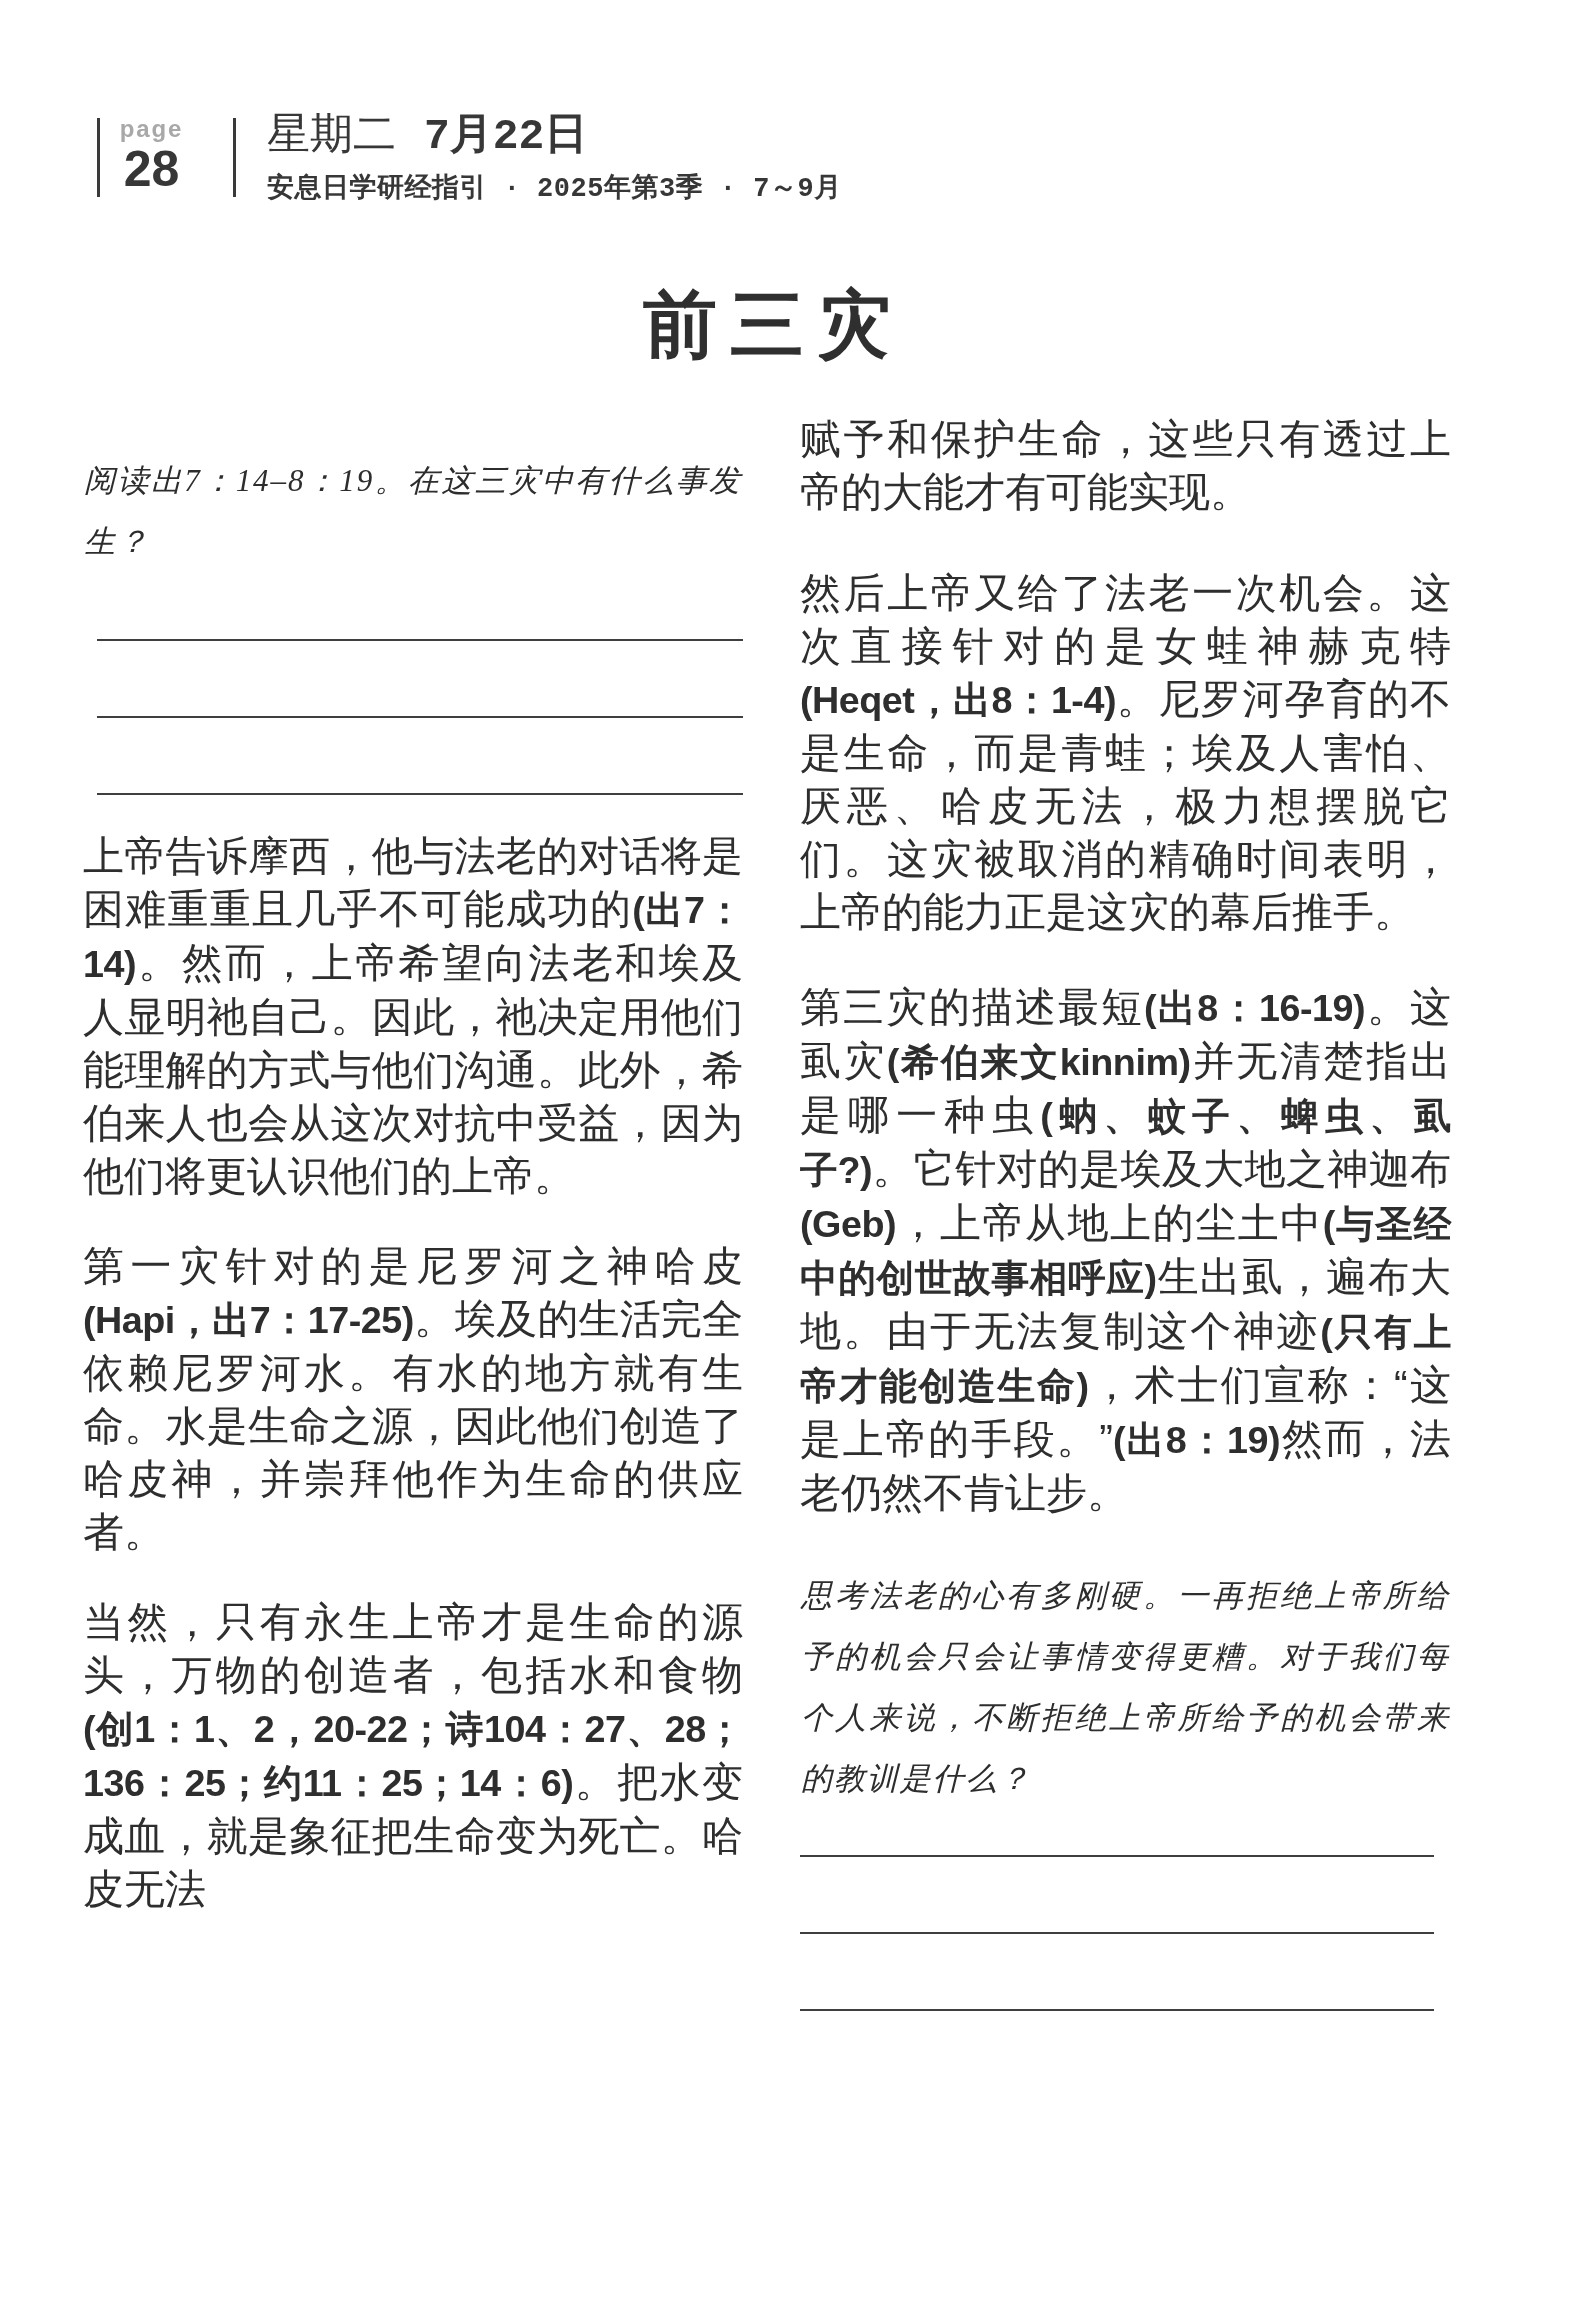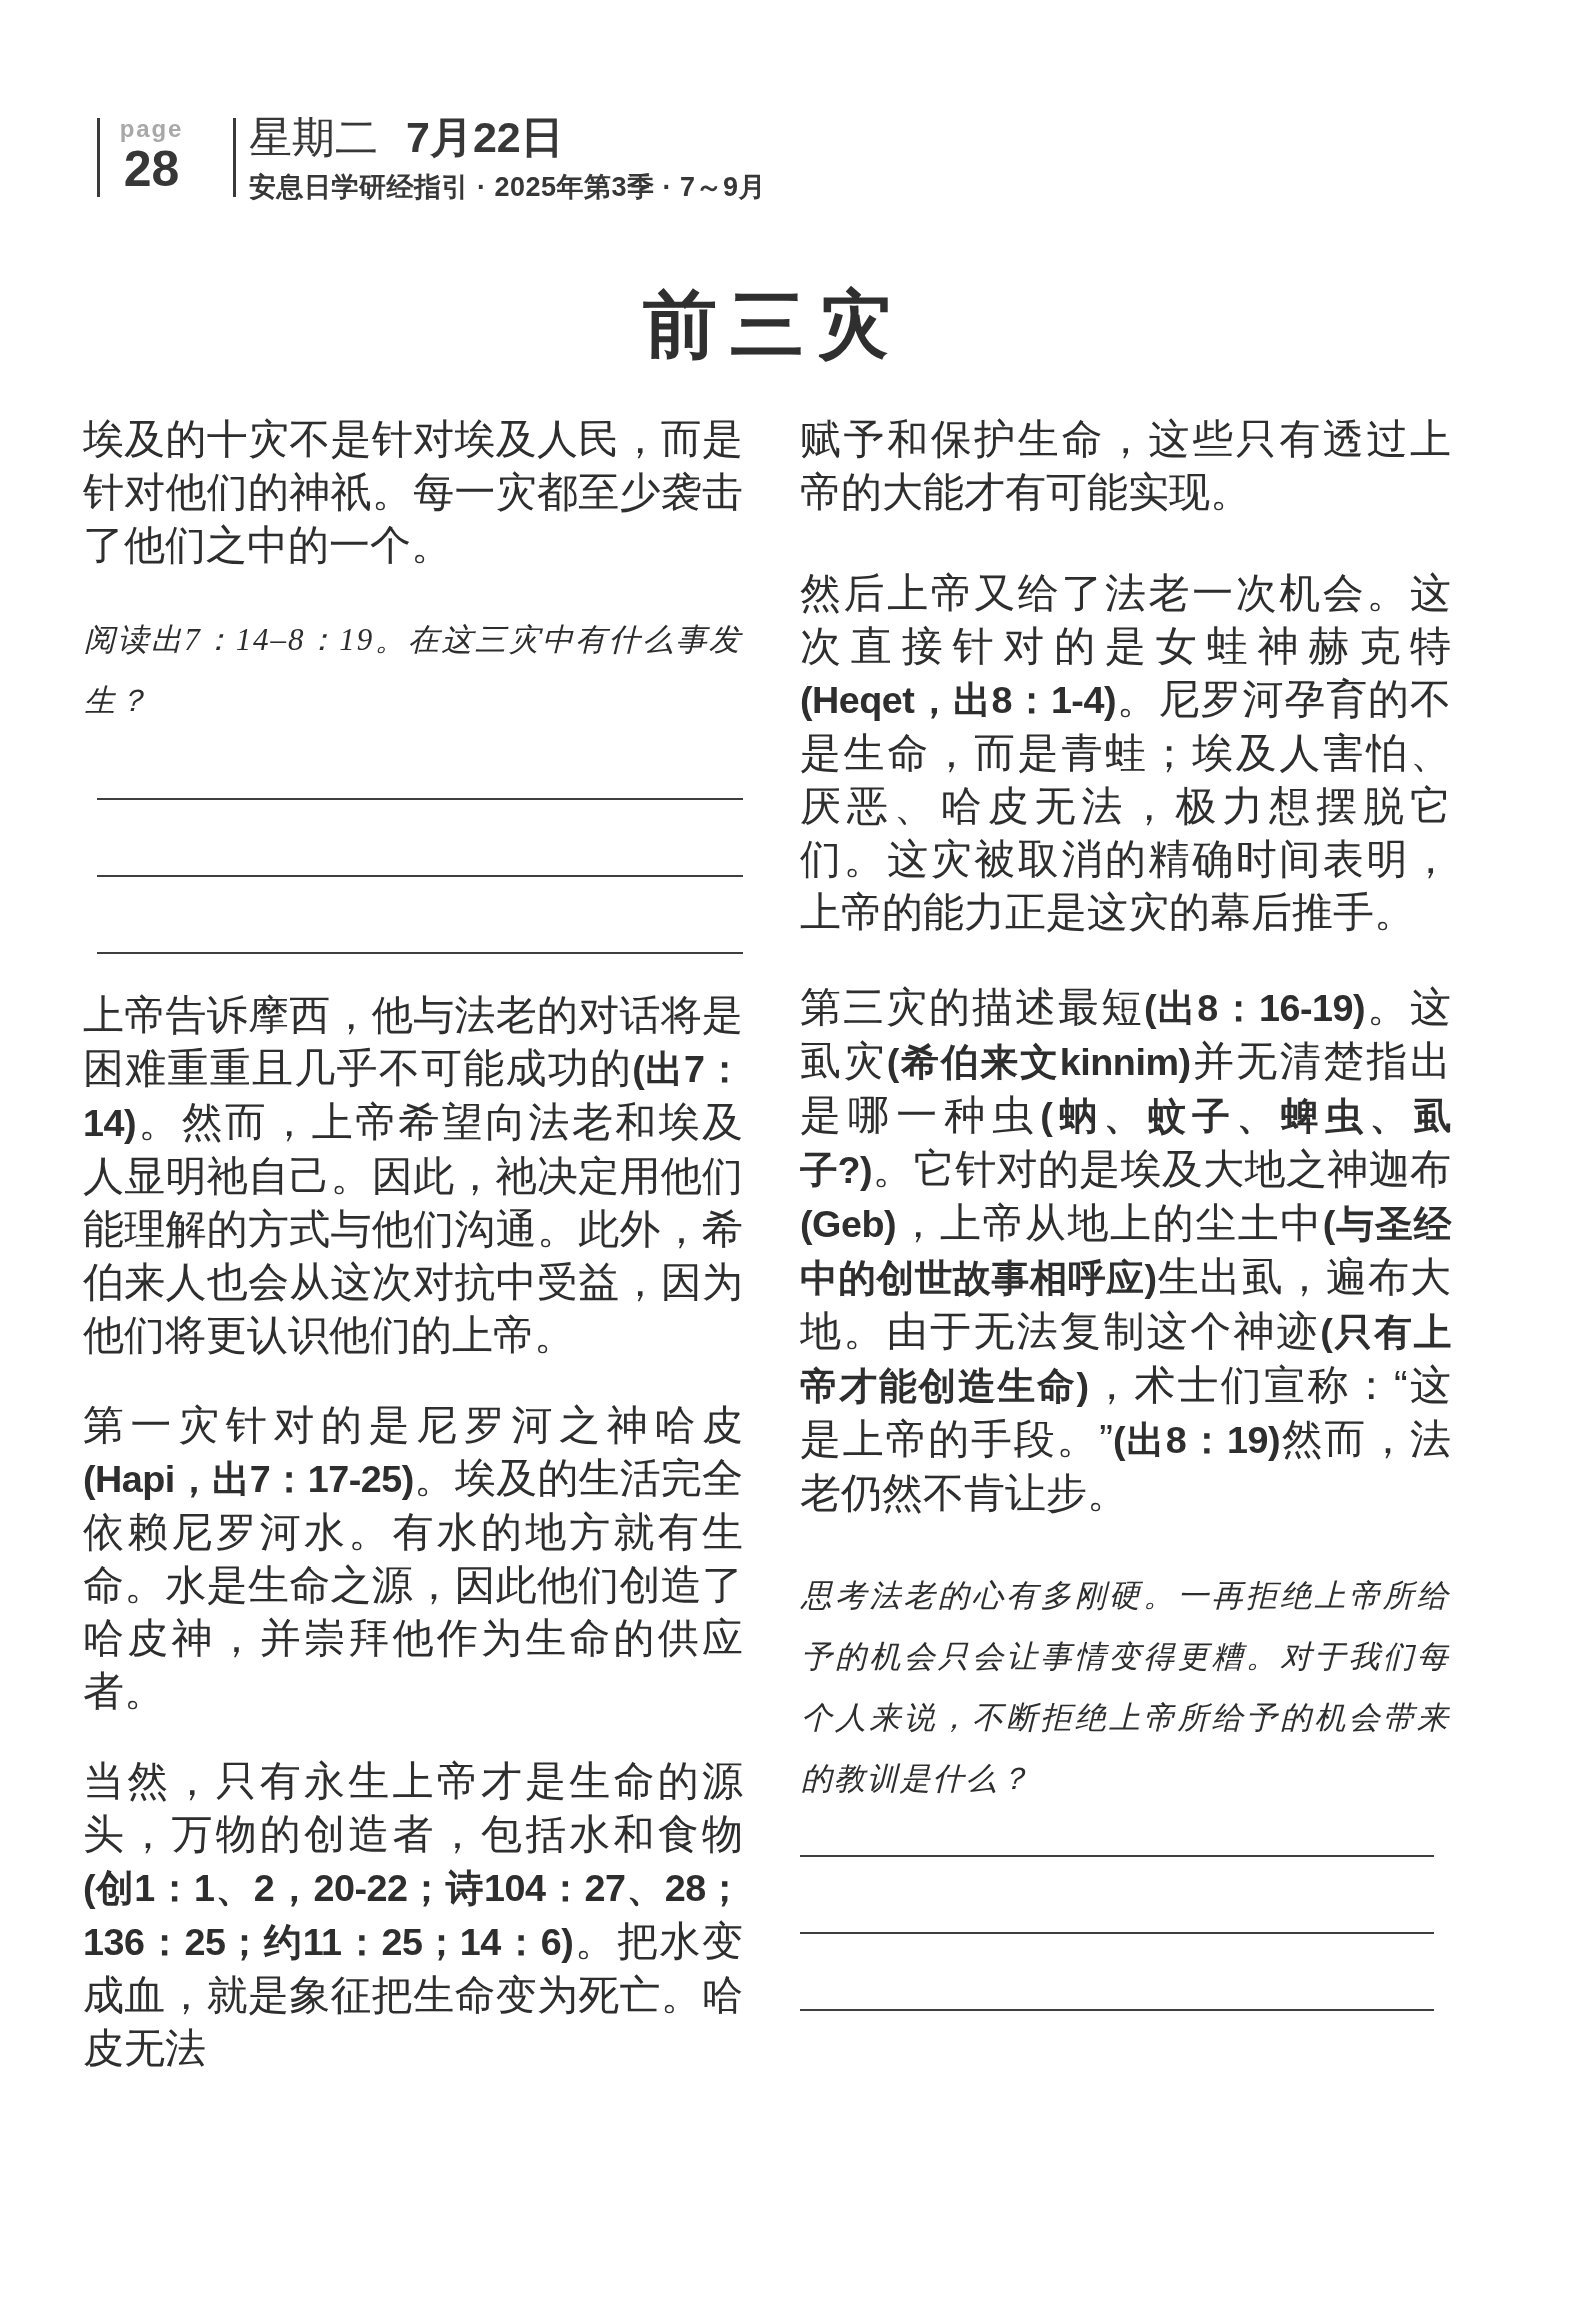--- a/index.html
+++ b/index.html
@@ -11,21 +11,21 @@
     color:#2e2e2e;
     overflow:hidden;
   }
   
   .vbar{position:absolute;top:118px;width:2.8px;height:79px;background:#3a3a3a;}
   .bar1{left:97px;}
   .bar2{left:233px;}
   .pagenum-block{position:absolute;left:105px;top:117px;width:93px;text-align:center;}
   .page-label{font-size:24px;font-weight:700;color:#a8a8a8;letter-spacing:1.9px;line-height:24px;}
   .page-number{font-size:50px;font-weight:700;color:#373737;line-height:52px;margin-top:1.9px;}
-  .header-text{position:absolute;left:249px;top:113px;}
+  .header-text{position:absolute;left:267px;top:113px;font-family:Liberation Mono, monospace;}
   .header-line1{font-size:43px;line-height:48px;color:#373737;white-space:nowrap;}
   .weekday{font-weight:400;}
   .date{font-weight:700;margin-left:28px;}
   .header-line2{font-size:27px;font-weight:700;color:#373737;margin-top:8.3px;letter-spacing:0.5px;white-space:nowrap;}
   
   .title{
     position:absolute;left:83px;top:274px;width:1368px;margin:0;
     text-align:center;
     font-family:"Liberation Serif", serif;
     font-size:74px;line-height:102px;font-weight:700;color:#2f2f2f;
@@ -77,21 +77,20 @@
   <div class="header-text">
     <div class="header-line1">
       <span class="weekday">星期二</span><span class="date">7月22日</span>
     </div>
     <div class="header-line2">安息日学研经指引 · 2025年第3季 · 7～9月</div>
   </div>
 
   <h1 class="title">前三灾</h1>
 
   <section class="col col-left">
-    <p class="body-para"><span>埃及的十灾不是针对埃及人民，而是针对他们的神祇。每一灾都至少袭击了他们之中的一个。</span></p>
     <p class="kai mt-q1"><span>阅读出7：14–8：19。在这三灾中有什么事发生？</span></p>
     <div class="answer-lines al-left">
       <div class="aline"></div>
       <div class="aline"></div>
       <div class="aline"></div>
     </div>
     <p class="body-para mt-p2l"><span>上帝告诉摩西，他与法老的对话将是困难重重且几乎不可能成功的</span><span class="ref">(出7：14)</span><span>。然而，上帝希望向法老和埃及人显明祂自己。因此，祂决定用他们能理解的方式与他们沟通。此外，希伯来人也会从这次对抗中受益，因为他们将更认识他们的上帝。</span></p>
     <p class="body-para mt-p3l"><span>第一灾针对的是尼罗河之神哈皮</span><span class="ref">(Hapi，出7：17-25)</span><span>。埃及的生活完全依赖尼罗河水。有水的地方就有生命。水是生命之源，因此他们创造了哈皮神，并崇拜他作为生命的供应者。</span></p>
     <p class="body-para mt-p4l"><span>当然，只有永生上帝才是生命的源头，万物的创造者，包括水和食物</span><span class="ref">(创1：1、2，20-22；诗104：27、28；136：25；约11：25；14：6)</span><span>。把水变成血，就是象征把生命变为死亡。哈皮无法</span></p>
   </section>

